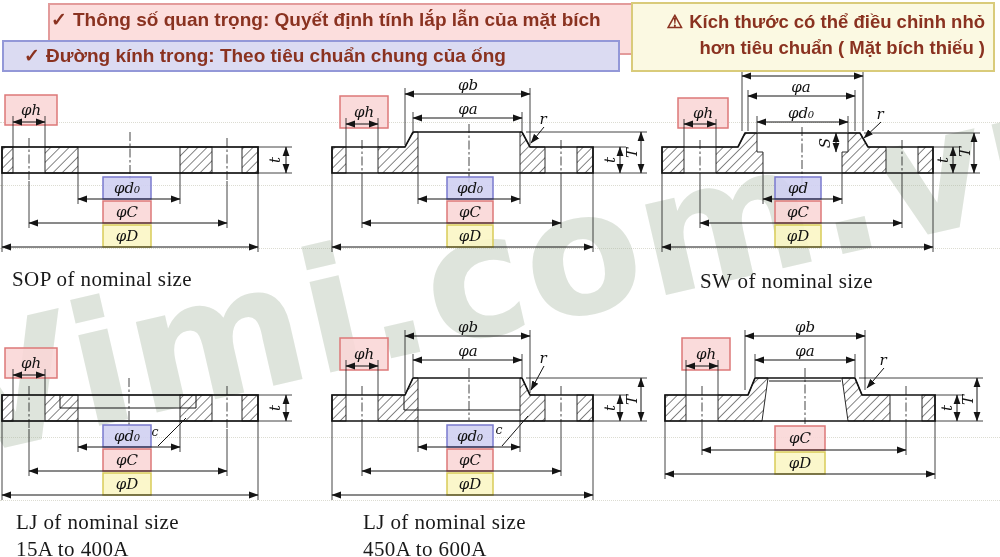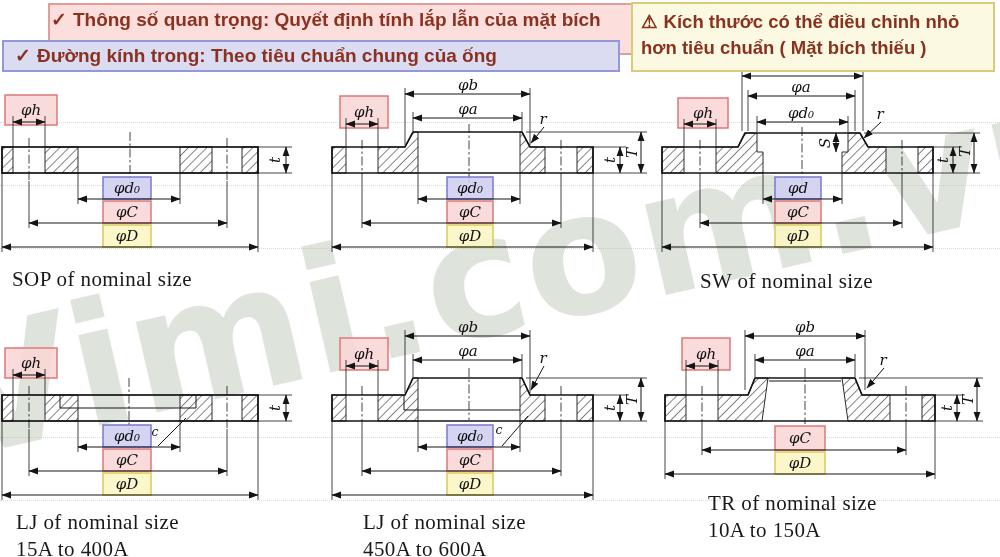--- a/index.html
+++ b/index.html
@@ -12,23 +12,23 @@
              font-family:"DejaVu Sans",sans-serif;font-weight:bold;font-size:170px;
              letter-spacing:1px;color:rgba(169,185,164,0.38);transform:rotate(-13deg);
              white-space:nowrap;z-index:1;pointer-events:none;}
   
   .banner{position:absolute;box-sizing:border-box;font-weight:bold;color:#8a3220;z-index:3;
           font-family:"Liberation Sans",sans-serif;}
   .banner .ic{margin-right:6px;}
   #banner1{left:2px;top:3px;width:621px;height:52px;background:#fcdedd;border:2px solid #e39b9b;
            font-size:19px;line-height:29px;padding:0 1px;white-space:nowrap;margin-left:46px;}
   #banner2{left:2px;top:40px;width:618px;height:32px;background:#dbdbf2;border:2px solid #9398d8;
-           font-size:19px;line-height:27px;padding:0 11px;white-space:nowrap;}
+           font-size:19px;line-height:27px;padding:0 20px;white-space:nowrap;}
   #banner3{left:631px;top:2px;width:364px;height:70px;background:#fbf9e2;border:2px solid #d9cb7a;
-           font-size:18.5px;line-height:26px;padding:5px 8px 0 8px;}
+           font-size:18.5px;line-height:26px;padding:5px 8px 0 8px;text-align:right;}
   
   .caption{position:absolute;z-index:2;font-family:"Liberation Serif",serif;font-size:21px;
            line-height:27px;color:#191919;letter-spacing:0.4px;white-space:nowrap;}
   
   svg.panel{position:absolute;z-index:2;overflow:visible;}
   .ol{fill:none;stroke:#141414;stroke-width:1.7;}
   .hp{fill:url(#hatch);stroke:#141414;stroke-width:0.9;}
   .dim{stroke:#141414;stroke-width:1;fill:none;}
   .ext{stroke:#141414;stroke-width:0.8;fill:none;}
   .thin{stroke:#141414;stroke-width:1;fill:none;}
@@ -478,18 +478,14 @@
       <line class="dim" x1="42" y1="130" x2="246" y2="130" marker-start="url(#arr)" marker-end="url(#arr)"></line>
     </g>
     <rect class="bx-y" x="115" y="132" width="50" height="22"></rect>
     <text class="dt" x="140" y="148">φD</text>
     <g>
       <line class="ext" x1="5" y1="101" x2="5" y2="159"></line>
       <line class="ext" x1="275" y1="101" x2="275" y2="159"></line>
       <line class="dim" x1="5" y1="154" x2="275" y2="154" marker-start="url(#arr)" marker-end="url(#arr)"></line>
     </g>
   </svg>
-  <div class="caption" style="left:708px;top:490px">
-    <div>TR of nominal size</div>
-    <div>10A to 150A</div>
-  </div>
 
 </div>
 
 </body></html>

